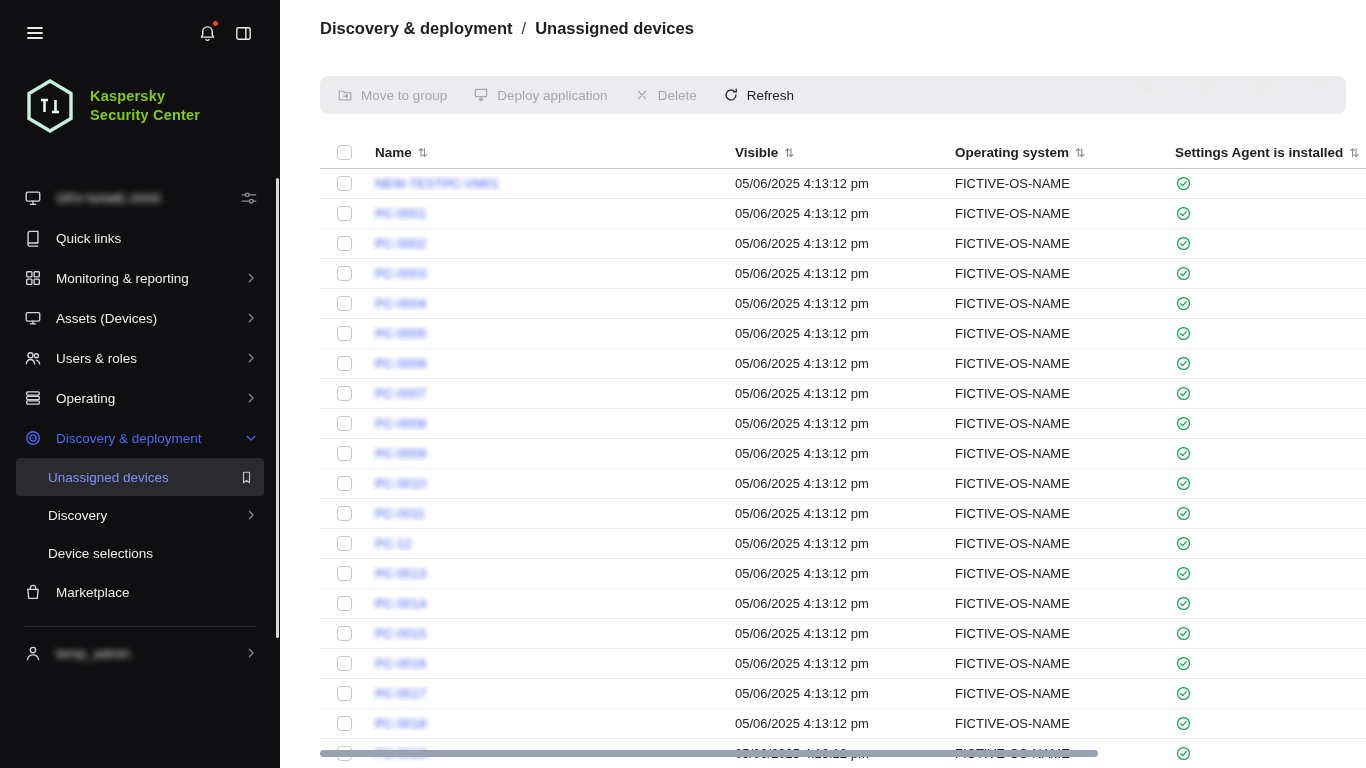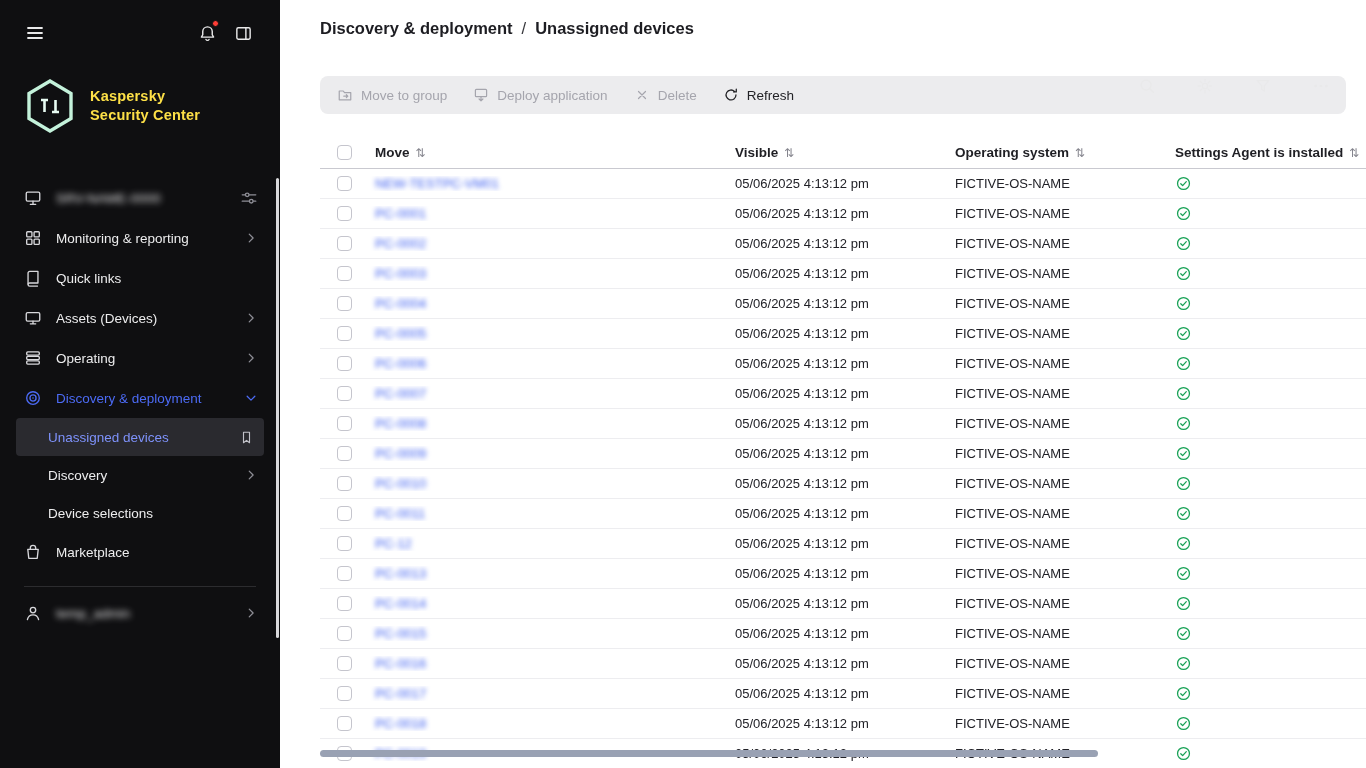--- a/index.html
+++ b/index.html
@@ -7,21 +7,21 @@
   svg { display:block; }
 
   
   .sidebar { position:fixed; left:0; top:0; width:280px; height:768px; background:#0f0f11; color:#ededee; z-index:5; }
   .sb-top { display:flex; align-items:center; padding:22px 26px 0 24px; color:#e9e9ea; }
   .sb-top .spacer { flex:1; }
   .icon-btn { position:relative; display:flex; align-items:center; justify-content:center; width:22px; height:22px; cursor:pointer; color:#e9e9ea; }
   .icon-btn + .icon-btn { margin-left:14px; }
   .notif-dot { position:absolute; top:-2px; right:-1px; width:7px; height:7px; border-radius:50%; background:#ff3d36; border:1.5px solid #0f0f11; }
   .logo-row { display:flex; align-items:center; gap:14px; padding:34px 24px 0 24px; }
-  .logo-text { font-size:14.5px; font-weight:700; line-height:1.3; color:#fde047; letter-spacing:.2px; }
+  .logo-text { font-size:14.5px; font-weight:700; line-height:1.3; color:#84cc16; letter-spacing:.2px; }
   .nav { margin-top:44px; position:relative; }
   .nav-item { height:40px; display:flex; align-items:center; gap:14px; padding:0 22px 0 24px; font-size:13.5px; color:#ededee; cursor:pointer; white-space:nowrap; }
   .nav-item .ni-icon { width:18px; height:18px; flex:none; display:flex; align-items:center; justify-content:center; color:#d8d8dc; }
   .nav-item .trail { margin-left:auto; display:flex; align-items:center; color:#8f8f97; }
   .nav-item.active, .nav-item.active .ni-icon, .nav-item.active .trail { color:#4c6bf5; }
   .sub-item { height:38px; display:flex; align-items:center; padding:0 22px 0 48px; font-size:13.5px; color:#ededee; cursor:pointer; }
   .sub-item .trail { margin-left:auto; display:flex; align-items:center; color:#8f8f97; }
   .sub-item.selected { margin:0 16px; padding:0 10px 0 32px; border-radius:4px; background:#2a2a2f; color:#7e92fb; }
   .sub-item.selected .trail { color:#c2c2c9; }
   .divider { height:1px; background:#2c2c2f; margin:14px 24px 6px 24px; }
@@ -109,59 +109,75 @@
             <path d="M2.5 6.5h15M2.5 13.5h15"></path>
             <circle cx="8" cy="6.5" r="2" fill="#0f0f11"></circle>
             <circle cx="12.5" cy="13.5" r="2" fill="#0f0f11"></circle>
           </svg>
         </span>
     </div>
 
     <div class="nav-item">
       <span class="ni-icon">
           <svg width="18" height="18" viewBox="0 0 20 20" fill="none" stroke="currentColor" stroke-width="1.5">
+            <path d="M4.5 4.5A1.8 1.8 0 0 1 6.3 2.7h9.2v12.8H6.3a1.8 1.8 0 0 0 0 3.6h9.2" stroke-linejoin="round"></path>
+            <path d="M4.5 4.5v12.6"></path>
+          </svg>
+        </span>
+      <span>Quick links</span>
+    </div>
+
+    <div class="nav-item">
+      <span class="ni-icon">
+          <svg width="18" height="18" viewBox="0 0 20 20" fill="none" stroke="currentColor" stroke-width="1.5">
             <rect x="3" y="3" width="5.8" height="5.8" rx="1"></rect>
             <rect x="11.2" y="3" width="5.8" height="5.8" rx="1"></rect>
             <rect x="3" y="11.2" width="5.8" height="5.8" rx="1"></rect>
             <rect x="11.2" y="11.2" width="5.8" height="5.8" rx="1"></rect>
           </svg>
         </span>
       <span>Monitoring &amp; reporting</span>
       <span class="trail">
           <svg width="14" height="14" viewBox="0 0 20 20" fill="none" stroke="currentColor" stroke-width="1.8" stroke-linecap="round" stroke-linejoin="round">
             <path d="M7.5 4.5l5.5 5.5-5.5 5.5"></path>
           </svg>
         </span>
     </div>
 
     <div class="nav-item">
       <span class="ni-icon">
           <svg width="18" height="18" viewBox="0 0 20 20" fill="none" stroke="currentColor" stroke-width="1.5">
-            <path d="M4.5 4.5A1.8 1.8 0 0 1 6.3 2.7h9.2v12.8H6.3a1.8 1.8 0 0 0 0 3.6h9.2" stroke-linejoin="round"></path>
-            <path d="M4.5 4.5v12.6"></path>
-          </svg>
-        </span>
-      <span>Quick links</span>
-    </div>
-
-    <div class="nav-item">
-      <span class="ni-icon">
-          <svg width="18" height="18" viewBox="0 0 20 20" fill="none" stroke="currentColor" stroke-width="1.5">
             <rect x="2.5" y="4" width="15" height="9.5" rx="1.5"></rect>
             <path d="M7 16.5h6M10 13.5v3" stroke-linecap="round"></path>
           </svg>
         </span>
       <span>Assets (Devices)</span>
       <span class="trail">
           <svg width="14" height="14" viewBox="0 0 20 20" fill="none" stroke="currentColor" stroke-width="1.8" stroke-linecap="round" stroke-linejoin="round">
             <path d="M7.5 4.5l5.5 5.5-5.5 5.5"></path>
           </svg>
         </span>
     </div>
 
+    <div class="nav-item">
+      <span class="ni-icon">
+          <svg width="18" height="18" viewBox="0 0 20 20" fill="none" stroke="currentColor" stroke-width="1.5" stroke-linecap="round">
+            <circle cx="7.2" cy="7" r="2.8"></circle>
+            <path d="M2.5 16.5c.6-3.2 2.6-4.8 4.7-4.8s4.1 1.6 4.7 4.8"></path>
+            <circle cx="13.8" cy="7.5" r="2.2"></circle>
+            <path d="M13.6 12.4c1.9.4 3.3 1.7 3.8 4.1"></path>
+          </svg>
+        </span>
+      <span>Users &amp; roles</span>
+      <span class="trail">
+          <svg width="14" height="14" viewBox="0 0 20 20" fill="none" stroke="currentColor" stroke-width="1.8" stroke-linecap="round" stroke-linejoin="round">
+            <path d="M7.5 4.5l5.5 5.5-5.5 5.5"></path>
+          </svg>
+        </span>
+    </div>
 
     <div class="nav-item">
       <span class="ni-icon">
           <svg width="18" height="18" viewBox="0 0 20 20" fill="none" stroke="currentColor" stroke-width="1.5">
             <rect x="3" y="3.2" width="14" height="3.6" rx="1.2"></rect>
             <rect x="3" y="8.2" width="14" height="3.6" rx="1.2"></rect>
             <rect x="3" y="13.2" width="14" height="3.6" rx="1.2"></rect>
           </svg>
         </span>
       <span>Operating</span>
@@ -315,21 +331,21 @@
         </span>
     </div>
   </div>
 
   <div class="table">
     <div class="thead">
       <div class="c0">
           <input type="checkbox" style="">
         </div>
       <div class="c1">
-        <span>Move</span><span class="sort">⇅</span>
+        <span>Name</span><span class="sort">⇅</span>
       </div>
       <div class="c2">
         <span>Visible</span><span class="sort">⇅</span>
       </div>
       <div class="c3">
         <span>Operating system</span><span class="sort">⇅</span>
       </div>
       <div class="c4">
         <span>Settings Agent is installed</span>
           <span class="sort">⇅</span>

